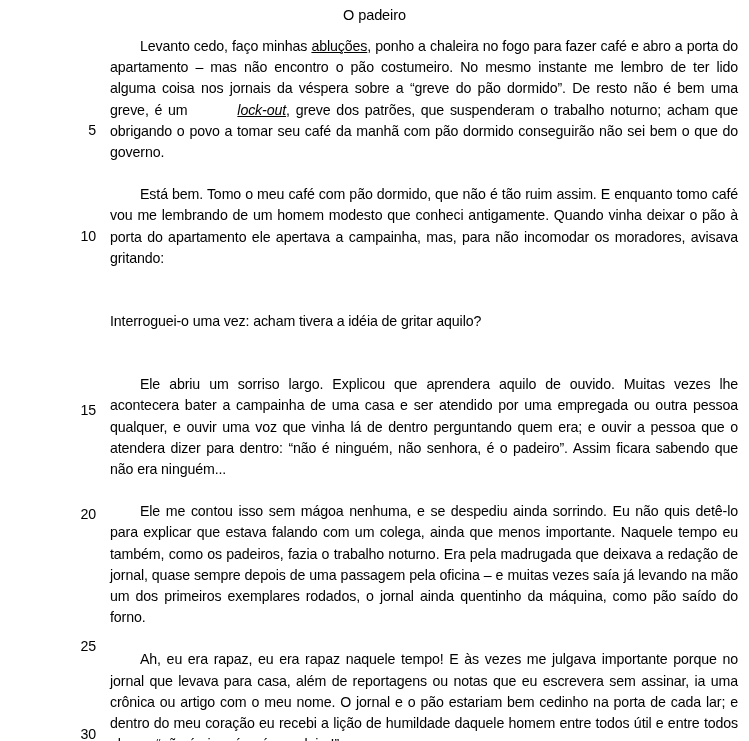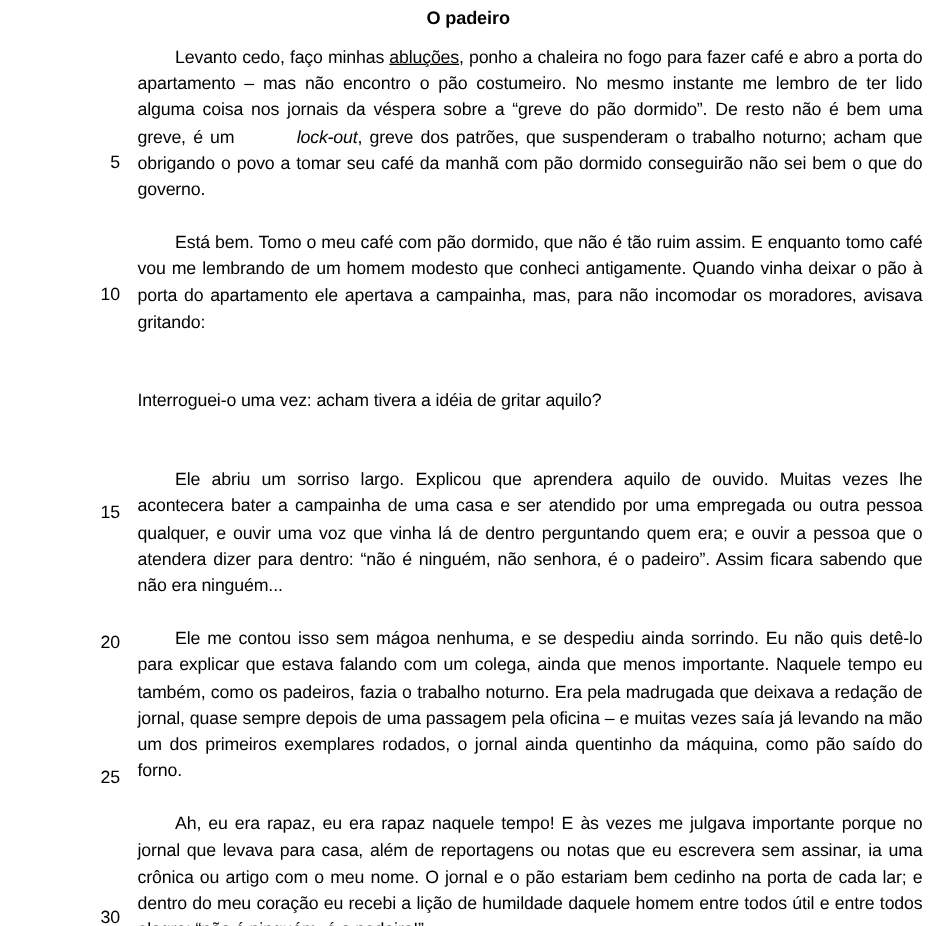--- a/index.html
+++ b/index.html
@@ -21,21 +21,21 @@
   }
 
   
   .doc-title {
     position: absolute;
     top: 6px;
     left: 0;
     width: 749px;
     text-align: center;
     font-size: 14.5px;
-    font-weight: bold;
+    font-weight: normal;
     letter-spacing: -0.1px;
     line-height: 1.3;
   }
 
   
   .text-column {
     position: absolute;
     top: 36px;
     left: 110px;
     width: 628px;
@@ -57,20 +57,21 @@
   }
   .para.nojust {
     text-align: left;
   }
   
   .gap-full { height: 21px; }
 
   .underline { text-decoration: underline; }
   .italic-underline {
     font-style: italic;
+    text-decoration: underline;
     margin-left: 44px;
   }
 
   
   .line-numbers {
     position: absolute;
     top: 36px;
     left: 0;
     width: 96px;
     height: 700px;
@@ -92,21 +93,21 @@
 
 <div class="page">
 
   <div class="doc-title">O padeiro</div>
 
   <div class="line-numbers">
       <div class="line-number" style="top: 84px;">5</div>
       <div class="line-number" style="top: 190px;">10</div>
       <div class="line-number" style="top: 364px;">15</div>
       <div class="line-number" style="top: 468px;">20</div>
-      <div class="line-number" style="top: 576px;">25</div>
+      <div class="line-number" style="top: 600px;">25</div>
       <div class="line-number" style="top: 688px;">30</div>
     </div>
 
   <div class="text-column">
       <div class="para indent"><span>Levanto cedo, faço minhas </span><span class="underline">abluções</span><span>, ponho a chaleira no fogo para fazer café e abro a porta do apartamento – mas não encontro o pão costumeiro. No mesmo instante me lembro de ter lido alguma coisa nos jornais da véspera sobre a “greve do pão dormido”. De resto não é bem uma greve, é um </span><span class="italic-underline">lock-out</span><span>, greve dos patrões, que suspenderam o trabalho noturno; acham que obrigando o povo a tomar seu café da manhã com pão dormido conseguirão não sei bem o que do governo.</span></div>
       <div class="gap-full"></div>
       <div class="para indent"><span>Está bem. Tomo o meu café com pão dormido, que não é tão ruim assim. E enquanto tomo café vou me lembrando de um homem modesto que conheci antigamente. Quando vinha deixar o pão à porta do apartamento ele apertava a campainha, mas, para não incomodar os moradores, avisava gritando:</span></div>
       <div class="gap-full"></div>
       <div class="gap-full"></div>
       <div class="para nojust"><span>Interroguei-o uma vez: acham tivera a idéia de gritar aquilo?</span></div>

